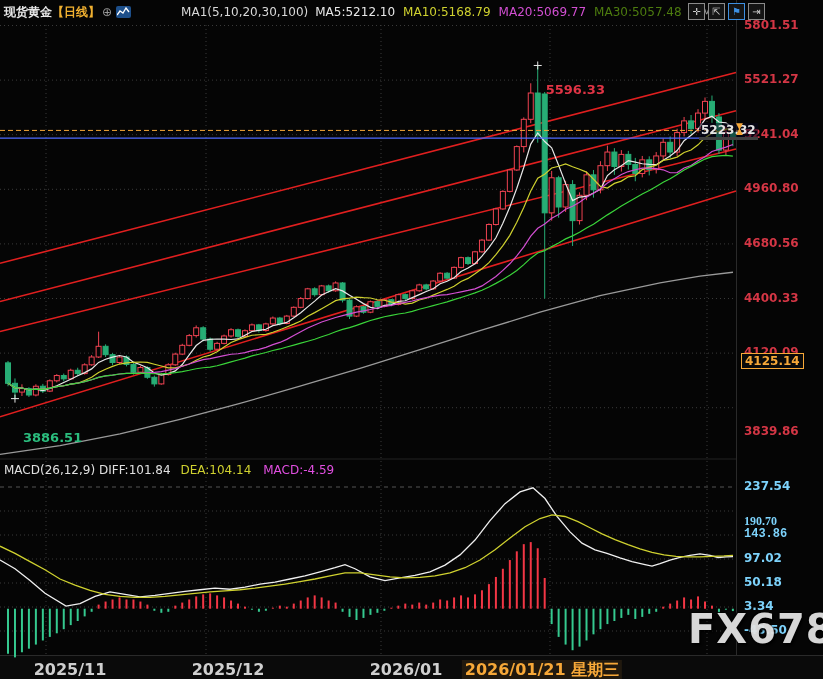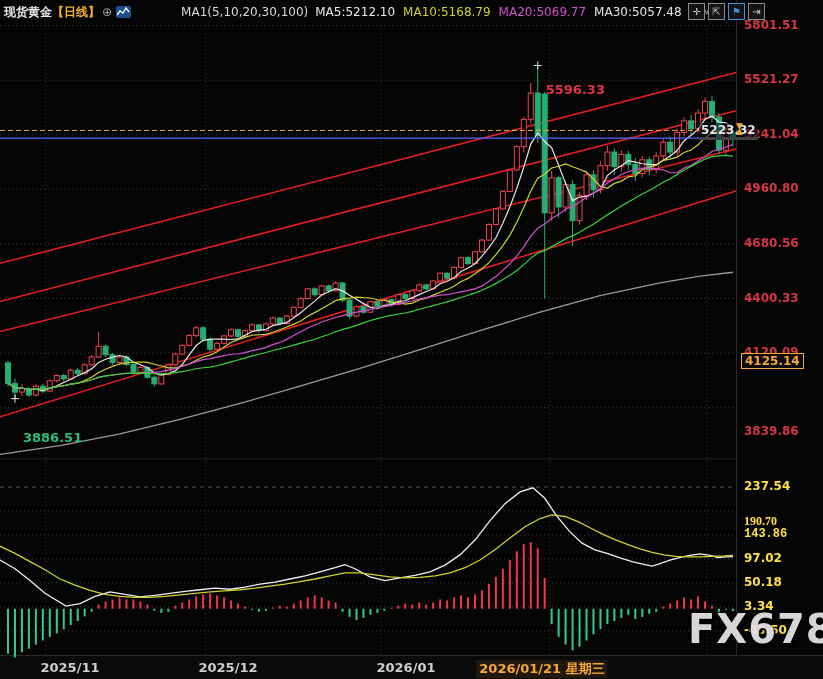--- a/index.html
+++ b/index.html
@@ -9,33 +9,33 @@
   #topbar{position:absolute;left:0;top:0;width:823px;height:24px;z-index:30;display:flex;align-items:center;font-size:12px;}
   #topbar .sym{color:#e8e8e8;font-weight:bold;margin-left:4px;}
   #topbar .period{color:#f0b030;font-weight:bold;}
   #topbar .plus{color:#9a9a9a;margin:0 4px 0 2px;font-size:12px;cursor:pointer;}
   .charticon{width:15px;height:12px;background:#1d4f8a;border-radius:2px;margin-right:3px;display:inline-block;position:relative;}
   .charticon svg{position:absolute;left:1px;top:1px;}
   #topbar .ma-set{color:#d8d8d8;margin-right:7px;margin-left:47px;}
   #topbar .ma5{color:#e8e8e8;margin-right:8px;}
   #topbar .ma10{color:#cfd12f;margin-right:8px;}
   #topbar .ma20{color:#d24fd2;margin-right:8px;}
-  #topbar .ma30{color:#e5e5e5;margin-right:20px;}
+  #topbar .ma30{color:#4d7c0f;margin-right:20px;}
   #topbar .mgray{color:#9a9a9a;}
   #toolbar{position:absolute;right:58px;top:3px;display:flex;gap:3px;z-index:40;}
   .tbtn{width:15px;height:15px;border:1px solid #8a8a8a;background:#141414;color:#cfcfcf;font-size:10px;
         line-height:15px;text-align:center;cursor:pointer;}
   .tbtn.active{border-color:#3d8fe0;color:#3d8fe0;}
   
   #right-axis-border{position:absolute;left:736px;top:0;width:1px;height:655px;background:#2a2a2a;}
   #bottom-axis{position:absolute;left:0;top:655px;width:823px;height:24px;border-top:1px solid #2a2a2a;background:#0a0a0a;z-index:5;}
-  .xlabel{position:absolute;top:660px;transform:translateX(-50%);color:#cfcfcf;font-size:13px;font-weight:bold;z-index:25;}
+  .xlabel{position:absolute;top:660px;transform:translateX(-50%);color:#cfcfcf;font-size:16px;font-weight:bold;z-index:25;}
   .xlabel.hl{color:#f7a838;background:rgba(247,168,56,0.10);padding:0 3px;}
   .ylabel{position:absolute;color:#d43645;font-size:12px;font-weight:bold;left:744px;z-index:25;}
-  .ylabel-macd{position:absolute;color:#fde047;font-size:12px;font-weight:bold;left:744px;z-index:6;}
+  .ylabel-macd{position:absolute;color:#7dd3fc;font-size:12px;font-weight:bold;left:744px;z-index:6;}
   #alert-box{position:absolute;left:741px;color:#f7a838;border:1px solid #f7a838;background:#0a0a0a;
              font-size:12px;font-weight:bold;padding:0 3px;z-index:26;}
   #blue-price-label{position:absolute;color:#e5e5e5;font-size:12px;font-weight:bold;border-bottom:3px solid #404040;
              background:rgba(5,5,30,.55);padding:0 2px;z-index:26;}
   
   #chart-svg{position:absolute;left:0;top:0;z-index:10;}
   
   #macd-header{position:absolute;left:4px;top:463px;font-size:12px;z-index:30;}
   #macd-header .w{color:#e0e0e0;margin-right:6px;}
   #macd-header .y{color:#cfd12f;margin-right:8px;}
@@ -444,20 +444,25 @@
         <line x1="705" y1="608.7113578138344" x2="705" y2="601.5380017079419" stroke="#f23645" stroke-width="2"></line>
         <line x1="711.97" y1="608.7113578138344" x2="711.97" y2="605.6370623398805" stroke="#f23645" stroke-width="2"></line>
         <line x1="718.9399999999999" y1="608.7113578138344" x2="718.9399999999999" y2="613.8351836037575" stroke="#35c98f" stroke-width="2"></line>
         <line x1="725.91" y1="608.7113578138344" x2="725.91" y2="609.736122971819" stroke="#35c98f" stroke-width="2"></line>
         <line x1="732.88" y1="608.7113578138344" x2="732.88" y2="611.0631938514091" stroke="#35c98f" stroke-width="2"></line>
         <polyline points="0,560.0350128095645 15,568.7455166524338 30,580.530315969257 45,593.3398804440649 66,606.1494449188727 80,603.5875320239112 95,596.4141759180188 110,591.802732707088 125,594.3646456020496 140,596.9265584970111 155,595.3894107600341 170,593.3398804440649 185,591.2903501280956 200,589.7532023911187 215,588.2160546541418 230,589.2408198121263 245,587.1912894961572 260,584.1169940222032 275,582.067463706234 290,578.9931682322801 305,575.9188727583262 320,571.8198121263877 335,567.7207514944491 345,564.6464560204953 355,568.7455166524338 370,576.9436379163109 385,580.530315969257 400,577.9684030742955 415,575.4064901793339 430,571.8198121263877 445,565.1588385994876 460,554.9111870196414 475,540.0520922288642 490,520.5815542271563 505,503.6729291204099 520,491.88812980358665 533,487.7890691716482 545,498.5491033304868 557,516.4824935952178 570,531.8539709649872 582,543.1263877028181 595,549.7873612297182 607,553.3740392826644 620,557.9854824935952 632,561.5721605465415 645,564.6464560204953 652,566.1836037574723 660,563.6216908625107 670,560.0350128095645 680,557.4730999146029 690,555.4235695986337 700,553.8864218616567 710,555.4235695986337 718,557.4730999146029 726,556.9607173356106 733,556.530315969257" fill="none" stroke="#f0f0f0" stroke-width="1.3"></polyline>
         <polyline points="0,546.200683176772 15,553.3740392826644 30,561.5721605465415 45,569.7702818104185 60,578.9931682322801 75,585.1417591801878 90,590.265584970111 105,594.3646456020496 120,596.4141759180188 135,597.4389410760034 150,597.4389410760034 165,596.4141759180188 180,594.8770281810419 195,593.3398804440649 210,591.802732707088 225,590.7779675491033 240,589.7532023911187 255,588.2160546541418 270,586.1665243381725 285,584.1169940222032 300,581.5550811272417 315,578.9931682322801 330,575.9188727583262 345,572.8445772843723 360,572.8445772843723 375,574.8941076003416 390,576.9436379163109 405,577.9684030742955 420,577.4560204953032 435,575.9188727583262 450,572.8445772843723 465,567.7207514944491 480,560.0350128095645 495,549.7873612297182 510,538.002561912895 525,526.7301451750641 540,518.532023911187 552,514.9453458582408 565,516.4824935952178 578,521.6063193851409 590,527.7549103330487 602,533.9035012809564 615,539.539709649872 628,544.663535439795 640,548.7625960717336 652,552.3492741246798 664,554.9111870196414 676,556.4483347566182 688,556.9607173356106 700,556.9607173356106 712,556.4483347566182 724,555.935952177626 733,555.3518360375747" fill="none" stroke="#cfd12f" stroke-width="1.3"></polyline>
       </g>
     </svg>
 
+  <div id="macd-header">
+    <span class="w">MACD(26,12,9) DIFF:101.84</span>
+    <span class="y">DEA:104.14</span>
+    <span class="m">MACD:-4.59</span>
+  </div>
 
   <div class="pricemark high" id="high-label" style="left: 545.72px; top: 49.4764px;">5596.33</div>
   <div class="pricemark low" id="low-label" style="left: 22.97px; top: 396.611px;">3886.51</div>
   <div id="blue-price-label" style="left: 699px; top: 123.152px;">5223.32</div>
   <div id="alert-box" style="top: 353.117px;">4125.14</div>
   <div id="price-marker" style="top: 124.421px;">▼<br>▲</div>
 
   <div id="watermark">FX678</div>
 
 <div class="ylabel" style="top: 17.5px;">5801.51</div>

